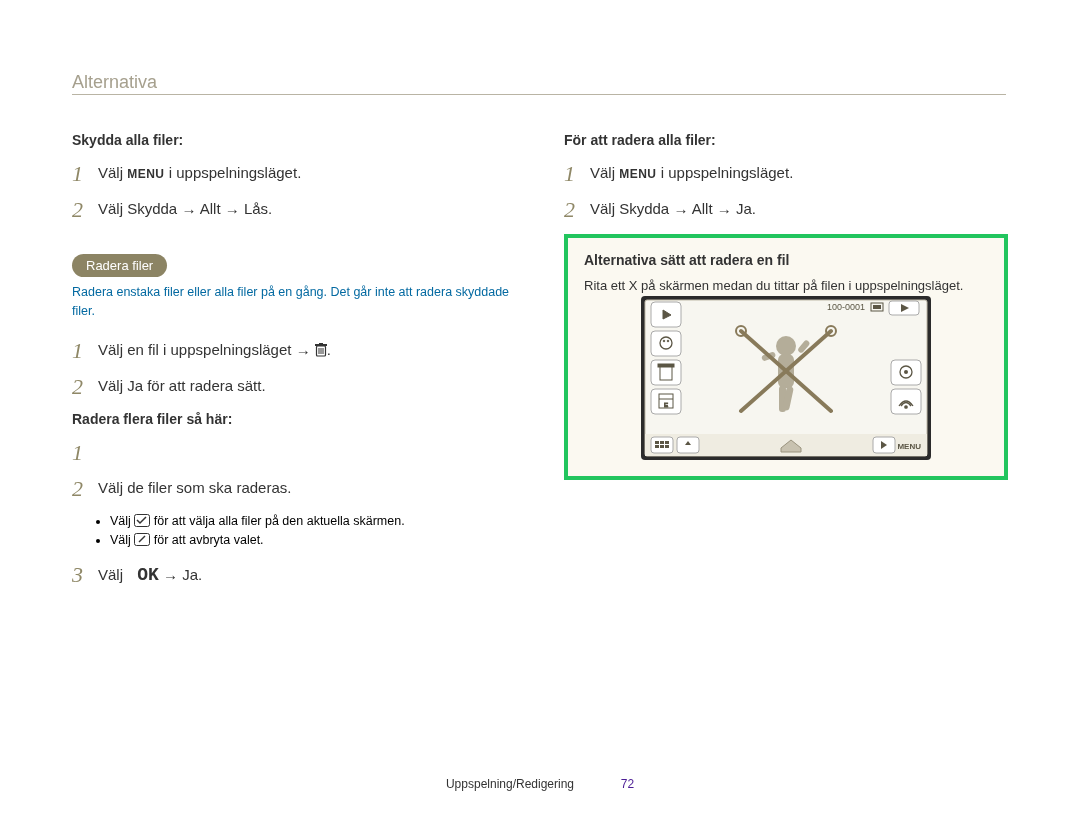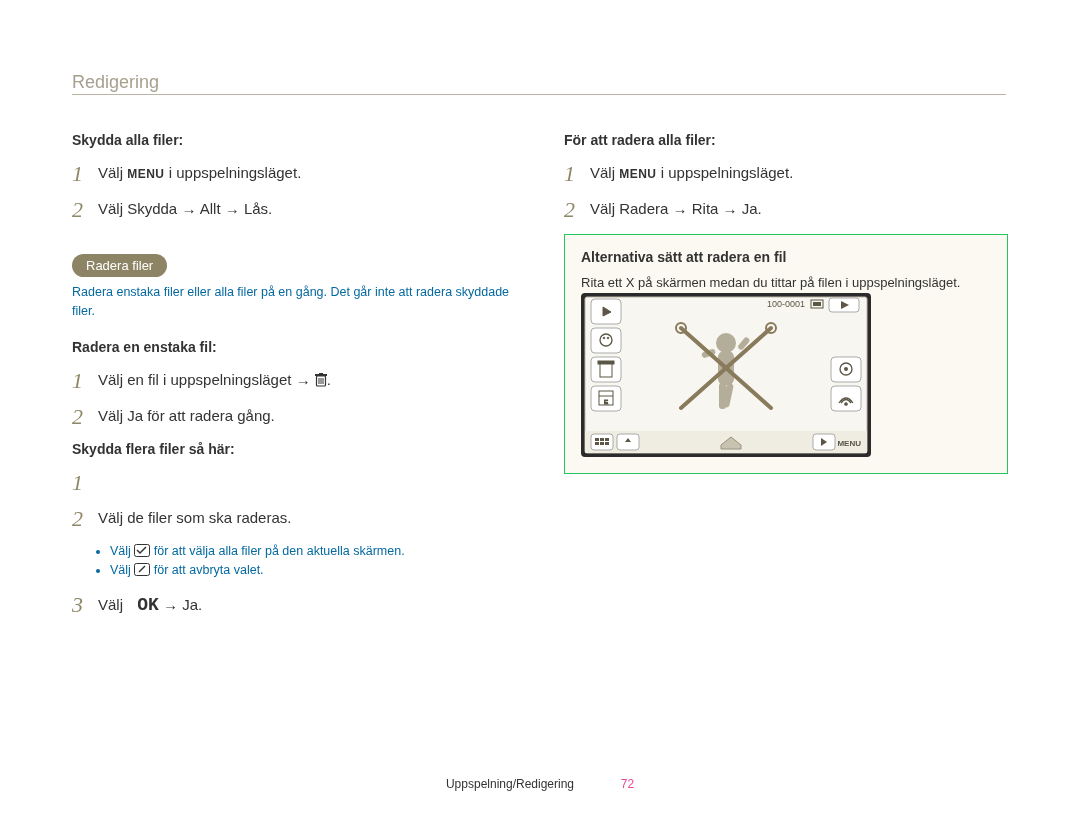--- a/index.html
+++ b/index.html
@@ -9,35 +9,35 @@
   .header-line{position:absolute;left:72px;top:94px;width:934px;height:1px;background:#b9b4a4;}
   .col{flex:1;min-width:0;}
   .col-inner{padding-top:56px;}
   .sub{font-size:14px;color:#333;margin-top:6px;margin-bottom:14px;font-weight:bold;}
   .step{display:flex;align-items:flex-start;margin-bottom:12px;}
   .num{font-family:Georgia,"Times New Roman",serif;font-style:italic;font-size:22px;color:#8f8867;width:26px;flex:none;line-height:1.1;}
   .step-text{font-size:15px;color:#333;line-height:1.4;}
   .badge{display:inline-block;background:#8c8464;color:#ffffff;border-radius:13px;padding:4px 14px;font-size:13px;margin-top:20px;margin-bottom:6px;}
   .desc{font-size:12.5px;color:#0369a1;line-height:1.5;margin-bottom:18px;}
   .bullets{margin:2px 0 14px 30px;padding:0;}
-  .bullets li{font-size:12.5px;color:#0369a1;list-style:disc;margin-bottom:3px;margin-left:8px;}
-  .tipbox{border:1px solid #22c55e;background:#fbf9f1;padding:14px 16px 16px 16px;margin-top:8px;}
+  .bullets li{font-size:12.5px;color:#000000;list-style:disc;margin-bottom:3px;margin-left:8px;}
+  .tipbox{border:4px solid #22c55e;background:#fbf9f1;padding:14px 16px 16px 16px;margin-top:8px;}
   .tip-title{font-size:14px;font-weight:bold;color:#333;margin-bottom:8px;}
   .tip-text{font-size:13px;color:#333;line-height:1.5;}
-  .svg-wrap{display:flex;justify-content:flex-start;}
+  .svg-wrap{display:flex;justify-content:center;}
   .glyph{font-family:Arial,sans-serif;font-weight:bold;font-size:12px;letter-spacing:0.5px;}
   .glyph-ok{font-family:Liberation Mono, monospace;font-weight:bold;font-size:18px;margin-left:10px;}
   .ic{display:inline-block;vertical-align:-2px;}
   .footer{position:absolute;left:0;right:0;bottom:24px;text-align:center;font-size:12px;color:#333;}
-  .footer .pg{color:#ec4899;margin-left:40px;}
+  .footer .pg{color:#4c1d95;margin-left:40px;}
 </style>
 </head>
 <body>
 
-<div class="header">Redigering</div>
+<div class="header">Alternativa</div>
 <div class="header-line"></div>
 
 <div class="page">
 
   <div class="col">
     <div class="col-inner">
       <div class="sub">Skydda alla ﬁler:</div>
 
       <div class="step">
         <div class="num">1</div>
@@ -46,40 +46,39 @@
         </div>
       </div>
       <div class="step">
         <div class="num">2</div>
         <div class="step-text">Välj Skydda → Allt → Lås.</div>
       </div>
 
       <div class="badge">Radera ﬁler</div>
       <div class="desc">Radera enstaka ﬁler eller alla ﬁler på en gång. Det går inte att radera skyddade ﬁler.</div>
 
-      <div class="sub">Radera en enstaka ﬁl:</div>
       <div class="step">
         <div class="num">1</div>
         <div class="step-text">
           <span>Välj en ﬁl i uppspelningsläget → </span><span class="ic"><svg width="12" height="14" viewBox="0 0 12 14">
                 <rect x="1.5" y="3" width="9" height="10" rx="1" fill="none" stroke="#333" stroke-width="1.2"></rect>
                 <rect x="0" y="1" width="12" height="2" fill="#333"></rect>
                 <rect x="4" y="0" width="4" height="1.5" fill="#333"></rect>
                 <line x1="4" y1="5" x2="4" y2="11" stroke="#333"></line>
                 <line x1="6" y1="5" x2="6" y2="11" stroke="#333"></line>
                 <line x1="8" y1="5" x2="8" y2="11" stroke="#333"></line>
               </svg></span>.
         </div>
       </div>
       <div class="step">
         <div class="num">2</div>
-        <div class="step-text">Välj Ja för att radera gång.</div>
-      </div>
-
-      <div class="sub">Skydda ﬂera ﬁler så här:</div>
+        <div class="step-text">Välj Ja för att radera sätt.</div>
+      </div>
+
+      <div class="sub">Radera ﬂera ﬁler så här:</div>
       <div class="step">
         <div class="num">1</div>
       </div>
       <div class="step">
         <div class="num">2</div>
         <div class="step-text">Välj de ﬁler som ska raderas.</div>
       </div>
       <ul class="bullets">
         <li>
           <span>Välj </span><span class="ic"><svg width="16" height="13" viewBox="0 0 16 13">
@@ -107,21 +106,21 @@
     <div class="col-inner">
       <div class="sub">För att radera alla ﬁler:</div>
       <div class="step">
         <div class="num">1</div>
         <div class="step-text">
           <span>Välj </span><span class="glyph">MENU</span><span> i uppspelningsläget.</span>
         </div>
       </div>
       <div class="step">
         <div class="num">2</div>
-        <div class="step-text">Välj Radera → Rita → Ja.</div>
+        <div class="step-text">Välj Skydda → Allt → Ja.</div>
       </div>
 
       <div class="tipbox">
         <div class="tip-title">Alternativa sätt att radera en ﬁl</div>
         <div class="tip-text">Rita ett X på skärmen medan du tittar på ﬁlen i uppspelningsläget.</div>
         <div class="svg-wrap">
           <svg width="290" height="164" viewBox="0 0 290 164">
             <rect x="0" y="0" width="290" height="164" rx="4" fill="#2b2b2b"></rect>
             <rect x="4" y="4" width="282" height="156" rx="2" fill="#f7f6f0" stroke="#bfb9a8"></rect>
 

